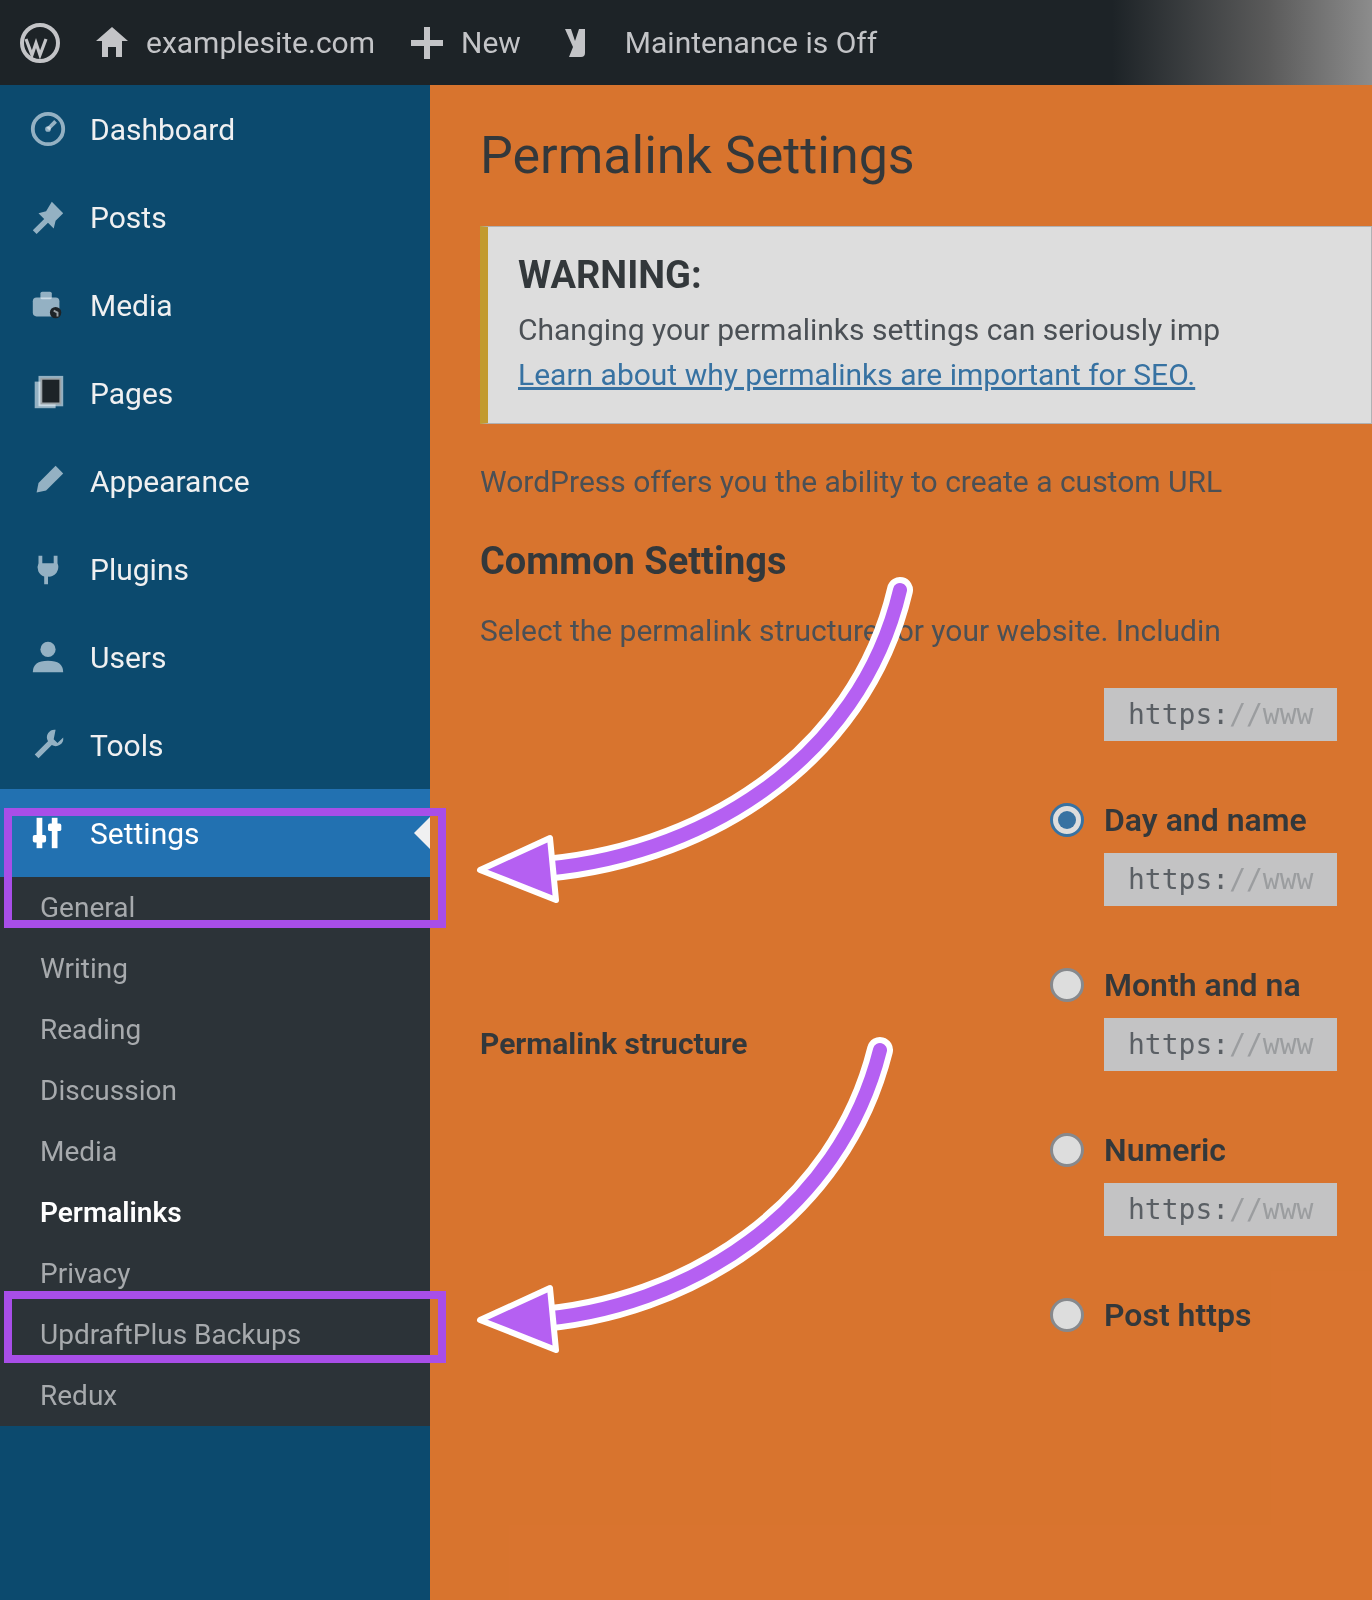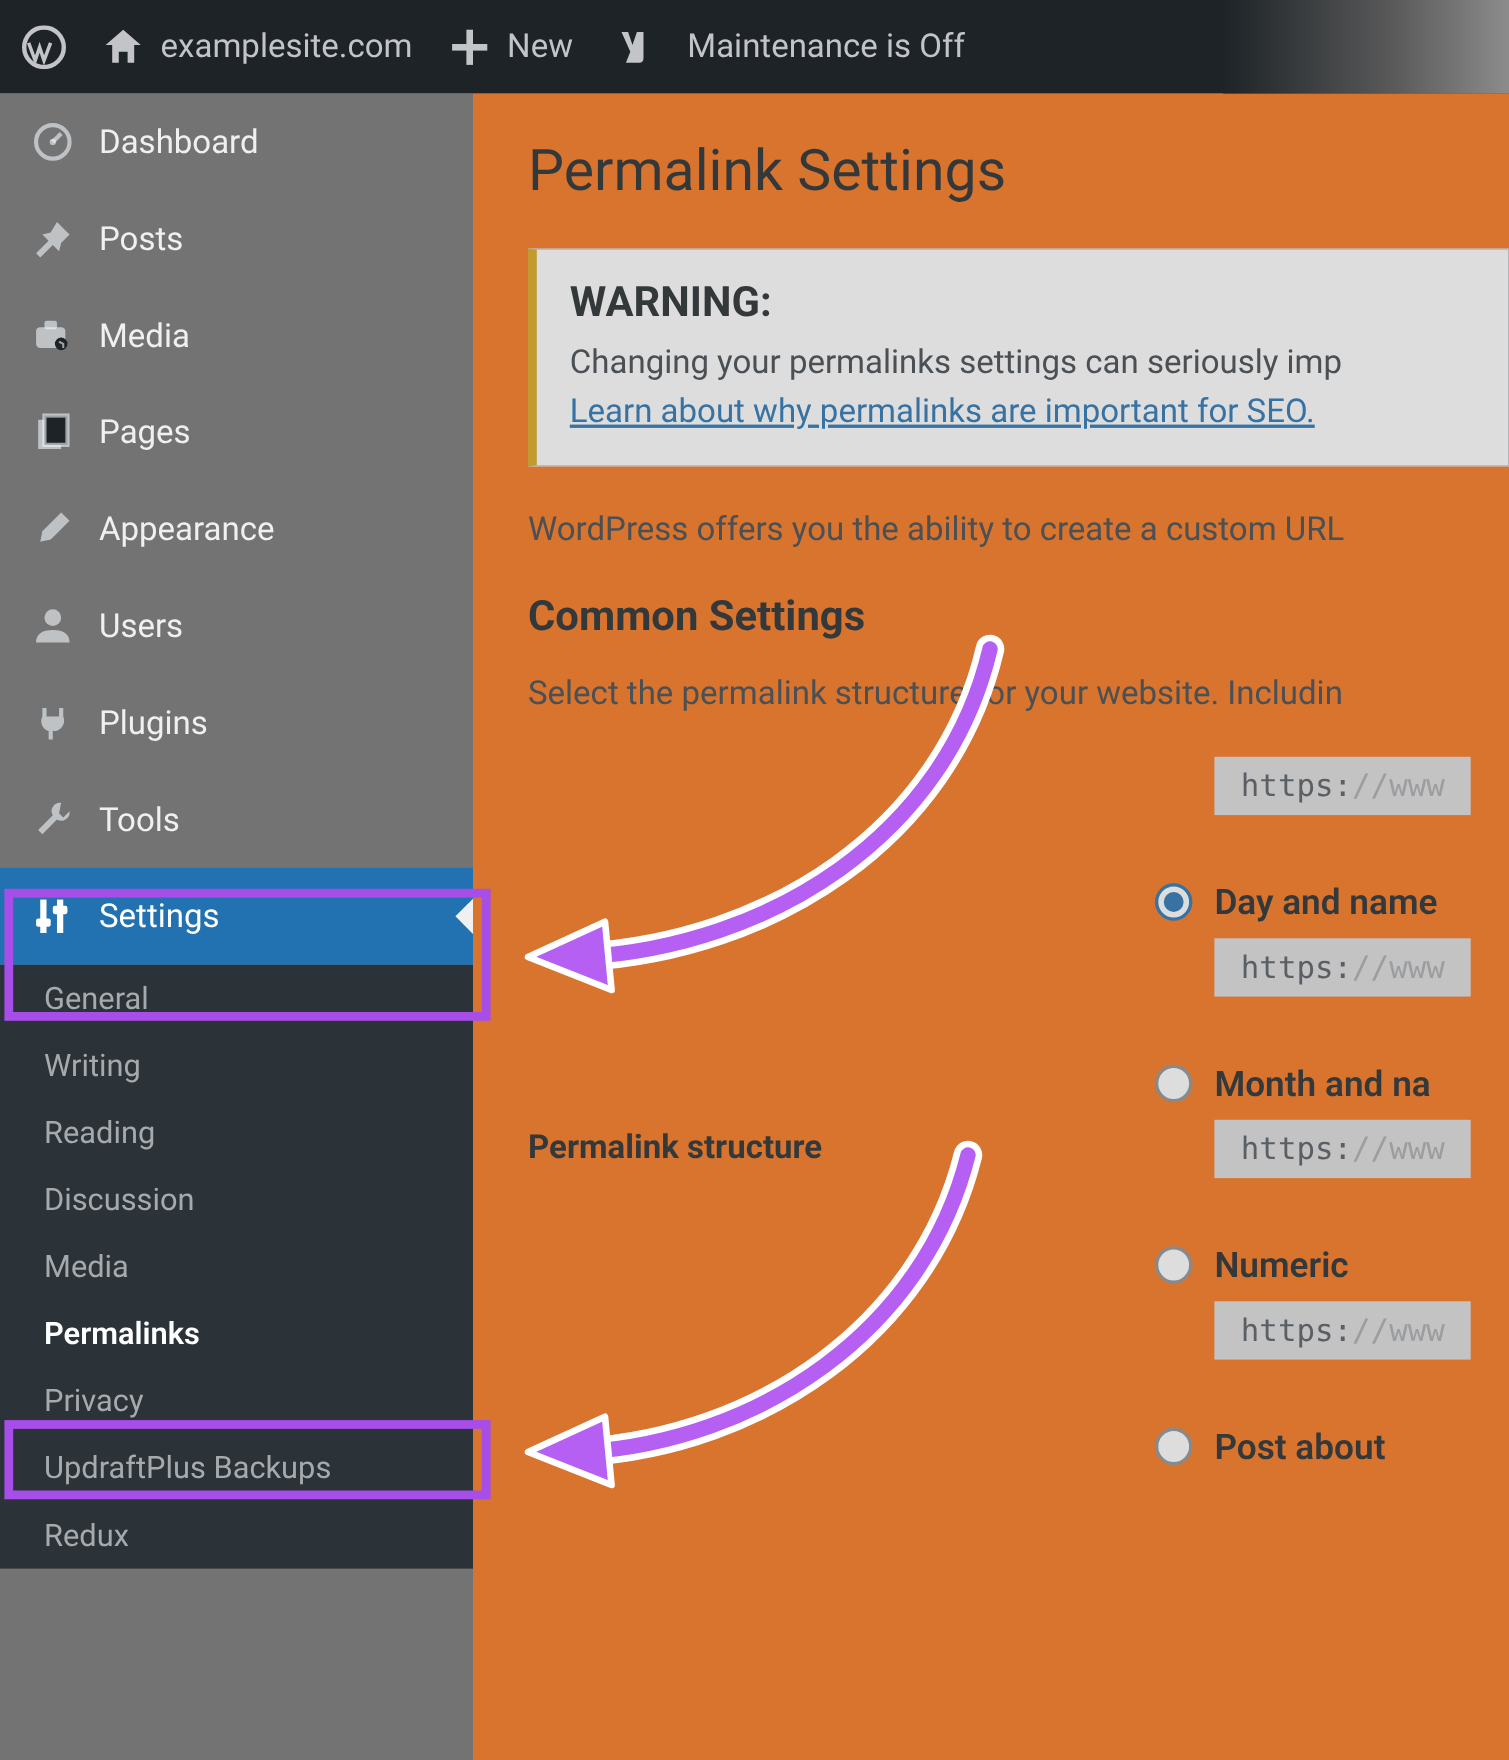--- a/index.html
+++ b/index.html
@@ -4,21 +4,21 @@
 <style>
   * { box-sizing: border-box; margin: 0; padding: 0; }
   html, body { width: 1372px; height: 1600px; font-family: -apple-system, BlinkMacSystemFont, "Segoe UI", Roboto, sans-serif; overflow: hidden; background: #f0f0f1; }
   
   .adminbar { position: absolute; top: 0; left: 0; right: 0; height: 85px; background: #1d2327; color: #f0f0f1; display: flex; align-items: center; padding: 0 20px; font-size: 30px; gap: 32px; z-index: 50; }
   .adminbar .ab-item { display: flex; align-items: center; gap: 14px; color: #c3c4c7; }
   .adminbar svg { width: 40px; height: 40px; }
   
   .adminbar-fade { position: absolute; top: 0; right: 0; width: 260px; height: 85px; background: linear-gradient(to right, #1d2327, #5a5a5a 60%, #8c8c8c); z-index: 51; }
   
-  .sidebar { position: absolute; top: 85px; left: 0; width: 430px; bottom: 0; background: #737373; color: #f0f0f1; font-size: 30px; z-index: 40; }
+  .sidebar { position: absolute; top: 85px; left: 0; width: 430px; bottom: 0; background: #0c4a6e; color: #f0f0f1; font-size: 30px; z-index: 40; }
   .menu-item { display: flex; align-items: center; gap: 20px; padding: 22px 26px; color: #f0f0f1; position: relative; }
   .menu-item.active { background: #2271b1; color: #fff; }
   .menu-item.active::after { content: ""; position: absolute; right: 0; top: 50%; transform: translateY(-50%); border: 16px solid transparent; border-right-color: #f0f0f1; }
   .menu-item .micon { width: 44px; height: 44px; display: flex; align-items: center; justify-content: center; color: rgba(240,246,252,.6); }
   .menu-item.active .micon { color: #fff; }
   .menu-item svg { width: 38px; height: 38px; }
   .submenu { background: #2c3338; }
   .sub-item { padding: 14px 26px 14px 40px; color: #a7aaad; font-size: 28px; }
   .sub-item.current { color: #fff; font-weight: 600; }
   
@@ -127,33 +127,33 @@
     <span class="micon">
         <svg viewBox="0 0 20 20" fill="currentColor">
           <path d="M14 2 L18 6 L9 15 L4 16 L5 11 Z"></path>
         </svg>
       </span>
     <span>Appearance</span>
   </div>
   <div class="menu-item">
     <span class="micon">
         <svg viewBox="0 0 20 20" fill="currentColor">
+          <path d="M7 3 V7 H13 V3 H15 V7 A5 5 0 0 1 10 14 V18 H8 V14 A5 5 0 0 1 5 7 V3 Z"></path>
+        </svg>
+      </span>
+    <span>Plugins</span>
+  </div>
+  <div class="menu-item">
+    <span class="micon">
+        <svg viewBox="0 0 20 20" fill="currentColor">
           <circle cx="10" cy="6" r="4"></circle>
           <path d="M2 18 Q2 12 10 12 Q18 12 18 18 Z"></path>
         </svg>
       </span>
     <span>Users</span>
-  </div>
-  <div class="menu-item">
-    <span class="micon">
-        <svg viewBox="0 0 20 20" fill="currentColor">
-          <path d="M7 3 V7 H13 V3 H15 V7 A5 5 0 0 1 10 14 V18 H8 V14 A5 5 0 0 1 5 7 V3 Z"></path>
-        </svg>
-      </span>
-    <span>Plugins</span>
   </div>
   <div class="menu-item">
     <span class="micon">
         <svg viewBox="0 0 20 20" fill="currentColor">
           <path d="M14 2 A4 4 0 0 0 10 8 L3 15 L5 17 L12 10 A4 4 0 0 0 18 6 L15 9 L13 7 Z"></path>
         </svg>
       </span>
     <span>Tools</span>
   </div>
   <div class="menu-item active">
@@ -219,21 +219,21 @@
       <div class="opt">
         <div class="opt-head">
             <span class="radio"></span>
             <span>Numeric</span>
           </div>
         <span class="url"><span>https:</span><span class="dim">//www</span></span>
       </div>
       <div class="opt">
         <div class="opt-head">
             <span class="radio"></span>
-            <span>Post about</span>
+            <span>Post https</span>
           </div>
       </div>
     </div>
   </div>
 </div>
 
 <div class="wash"></div>
 
 <svg class="arrow" style="top:560px; left:440px;" width="500" height="400" viewBox="0 0 500 400">
   <path class="halo" d="M460 30 C 420 200, 260 300, 90 310"></path>

